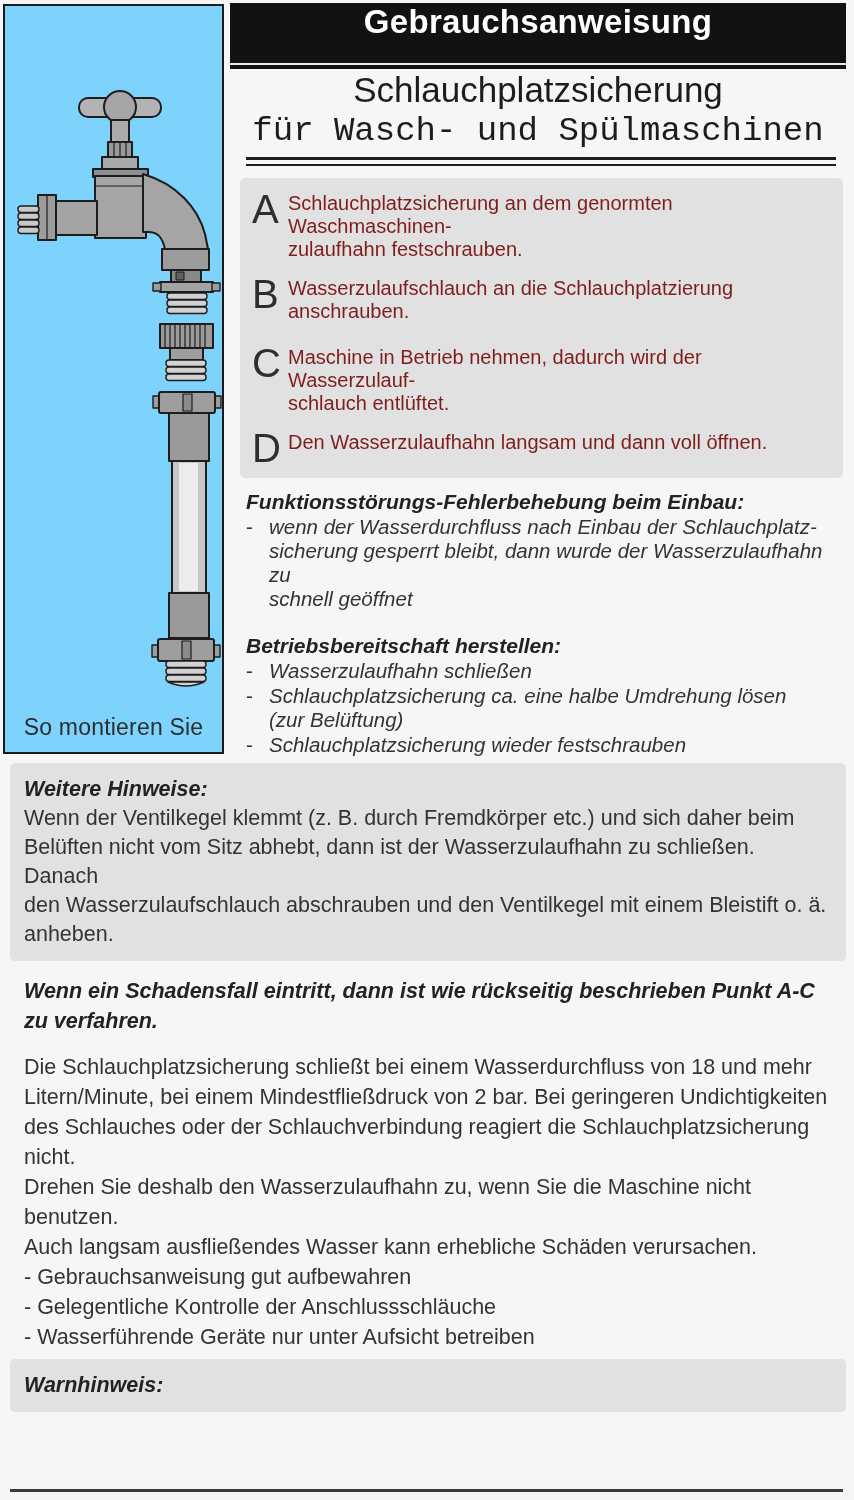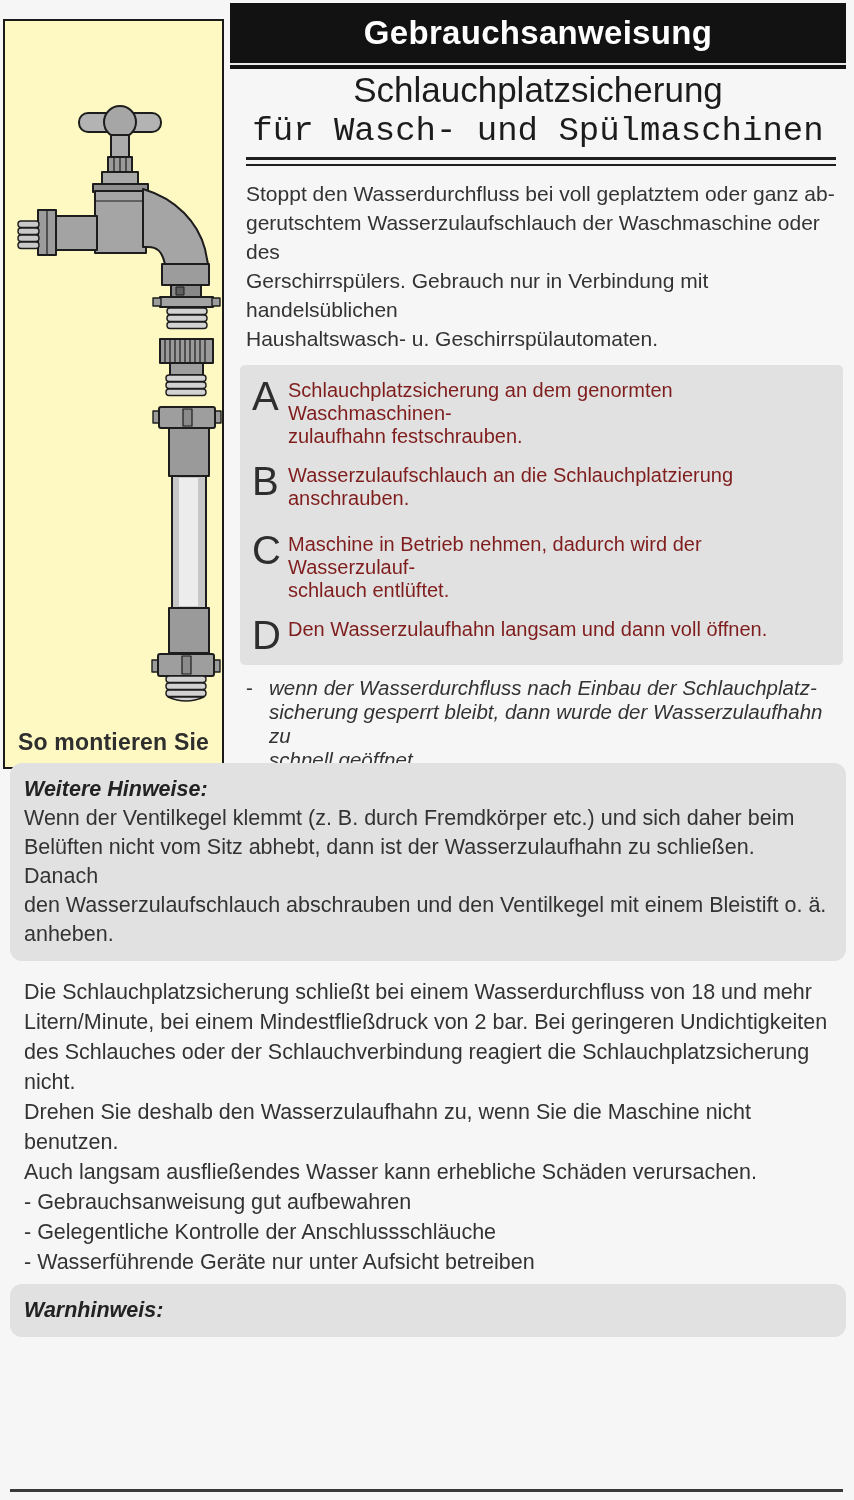--- a/index.html
+++ b/index.html
@@ -7,34 +7,34 @@
     width:854px;height:1500px;
     background:#fdfdfd;
     font-family:"Liberation Sans", sans-serif;
     color:#2b2b2b;
     -webkit-font-smoothing:antialiased;
   }
   .page{position:relative;width:854px;height:1500px;background:#f6f6f6;overflow:hidden;}
 
   
   .left-panel{
-    position:absolute;left:3px;top:19px;width:221px;height:750px;
-    background:#fef9c3;border:2px solid #1a1a1a;box-sizing:border-box;font-weight:bold;
+    position:absolute;left:3px;top:4px;width:221px;height:750px;
+    background:#7dd3fc;border:2px solid #1a1a1a;box-sizing:border-box;
   }
   .left-panel svg{position:absolute;left:0;top:0;}
   .panel-caption{
     position:absolute;left:0;right:0;top:708px;
     text-align:center;font-size:23px;color:#2e2e2e;letter-spacing:0.2px;
   }
 
   
   .right-col{position:absolute;left:230px;top:3px;width:616px;}
   .header-bar{
     height:60px;background:#121212;
-    display:flex;align-items:center;justify-content:center;
+    display:flex;justify-content:center;
     border-bottom:2px solid #e9e9e9;
   }
   .header-bar span{color:#ffffff;font-weight:700;font-size:33px;letter-spacing:0.3px;}
   .header-rule{height:4px;background:#121212;}
   .title-block{text-align:center;color:#1c1c1c;}
   .title-block .t1{font-size:35px;line-height:42px;font-weight:400;}
   .title-block .t2{font-size:34px;line-height:41px;font-weight:400;font-family:Liberation Mono, monospace;}
   .double-rule{
     margin:5px 10px 0 16px;height:4px;
     border-top:3px solid #1f1f1f;border-bottom:2px solid #1f1f1f;
@@ -60,21 +60,21 @@
   .sub-section{margin:11px 4px 0 16px;}
   .sub-head{font-size:21px;font-weight:700;font-style:italic;color:#222;line-height:25px;}
   .dash-item{display:flex;font-size:20.5px;line-height:24px;color:#333;margin-top:1px;}
   .dash-item .dash{flex:0 0 14px;}
   .dash-item .dtext{flex:1;margin-left:9px;font-style:italic;}
   .sub-section.second{margin-top:22px;}
 
   
   .wide{position:absolute;left:10px;top:763px;width:836px;}
   .gray-box{
-    background:#e1e1e1;border-radius:12px;padding:11px 14px 12px 14px;
+    background:#e1e1e1;border-radius:5px;padding:11px 14px 12px 14px;
     box-sizing:border-box;
   }
   .gray-box .sub-head{font-size:21.5px;line-height:30px;}
   .gray-box .gb-body{font-size:21.5px;line-height:29px;color:#333;}
   .note-bi{
     margin:15px 0 0 14px;font-size:21.5px;line-height:30px;
     font-weight:700;font-style:italic;color:#222;
   }
   .beachten-box{margin-top:17px;}
   .flow-par{margin:16px 0 0 14px;font-size:21.5px;line-height:30px;color:#333;}
@@ -195,24 +195,20 @@
       <span>Gebrauchsanweisung</span>
     </div>
     <div class="header-rule"></div>
 
     <div class="title-block">
       <div class="t1">Schlauchplatzsicherung</div>
       <div class="t2">für Wasch- und Spülmaschinen</div>
     </div>
     <div class="double-rule"></div>
 
-    <p class="intro ml">Stoppt den Wasserdurchfluss bei voll geplatztem oder ganz ab-
-gerutschtem Wasserzulaufschlauch der Waschmaschine oder des
-Gerschirrspülers. Gebrauch nur in Verbindung mit handelsüblichen
-Haushaltswasch- u. Geschirrspülautomaten.</p>
 
     <div class="steps-box">
       <div class="step-row">
         <div class="step-letter">A</div>
         <div class="step-text ml">Schlauchplatzsicherung an dem genormten Waschmaschinen-
 zulaufhahn festschrauben.</div>
       </div>
       <div class="step-row">
         <div class="step-letter">B</div>
         <div class="step-text ml">Wasserzulaufschlauch an die Schlauchplatzierung anschrauben.</div>
@@ -222,20 +218,21 @@
         <div class="step-text ml">Maschine in Betrieb nehmen, dadurch wird der Wasserzulauf-
 schlauch entlüftet.</div>
       </div>
       <div class="step-row">
         <div class="step-letter">D</div>
         <div class="step-text ml">Den Wasserzulaufhahn langsam und dann voll öffnen.</div>
       </div>
     </div>
 
     <div class="sub-section">
+      <div class="sub-head">Funktionsstörungs-Fehlerbehebung beim Einbau:</div>
       <div class="dash-item">
         <span class="dash">-</span>
         <span class="dtext ml">wenn der Wasserdurchfluss nach Einbau der Schlauchplatz-
 sicherung gesperrt bleibt, dann wurde der Wasserzulaufhahn zu
 schnell geöffnet</span>
       </div>
     </div>
 
     <div class="sub-section second">
       <div class="sub-head">Betriebsbereitschaft herstellen:</div>
@@ -258,20 +255,22 @@
   <div class="wide">
 
     <div class="gray-box">
       <div class="sub-head">Weitere Hinweise:</div>
       <div class="gb-body ml">Wenn der Ventilkegel klemmt (z. B. durch Fremdkörper etc.) und sich daher beim
 Belüften nicht vom Sitz abhebt, dann ist der Wasserzulaufhahn zu schließen. Danach
 den Wasserzulaufschlauch abschrauben und den Ventilkegel mit einem Bleistift o. ä.
 anheben.</div>
     </div>
 
+    <p class="note-bi ml">Wenn ein Schadensfall eintritt, dann ist wie rückseitig beschrieben Punkt A-C
+zu verfahren.</p>
 
 
     <p class="flow-par ml">Die Schlauchplatzsicherung schließt bei einem Wasserdurchfluss von 18 und mehr
 Litern/Minute, bei einem Mindestfließdruck von 2 bar. Bei geringeren Undichtigkeiten
 des Schlauches oder der Schlauchverbindung reagiert die Schlauchplatzsicherung nicht.
 Drehen Sie deshalb den Wasserzulaufhahn zu, wenn Sie die Maschine nicht benutzen.
 Auch langsam ausfließendes Wasser kann erhebliche Schäden verursachen.</p>
     <div class="care-list ml">- Gebrauchsanweisung gut aufbewahren
 - Gelegentliche Kontrolle der Anschlussschläuche
 - Wasserführende Geräte nur unter Aufsicht betreiben</div>

